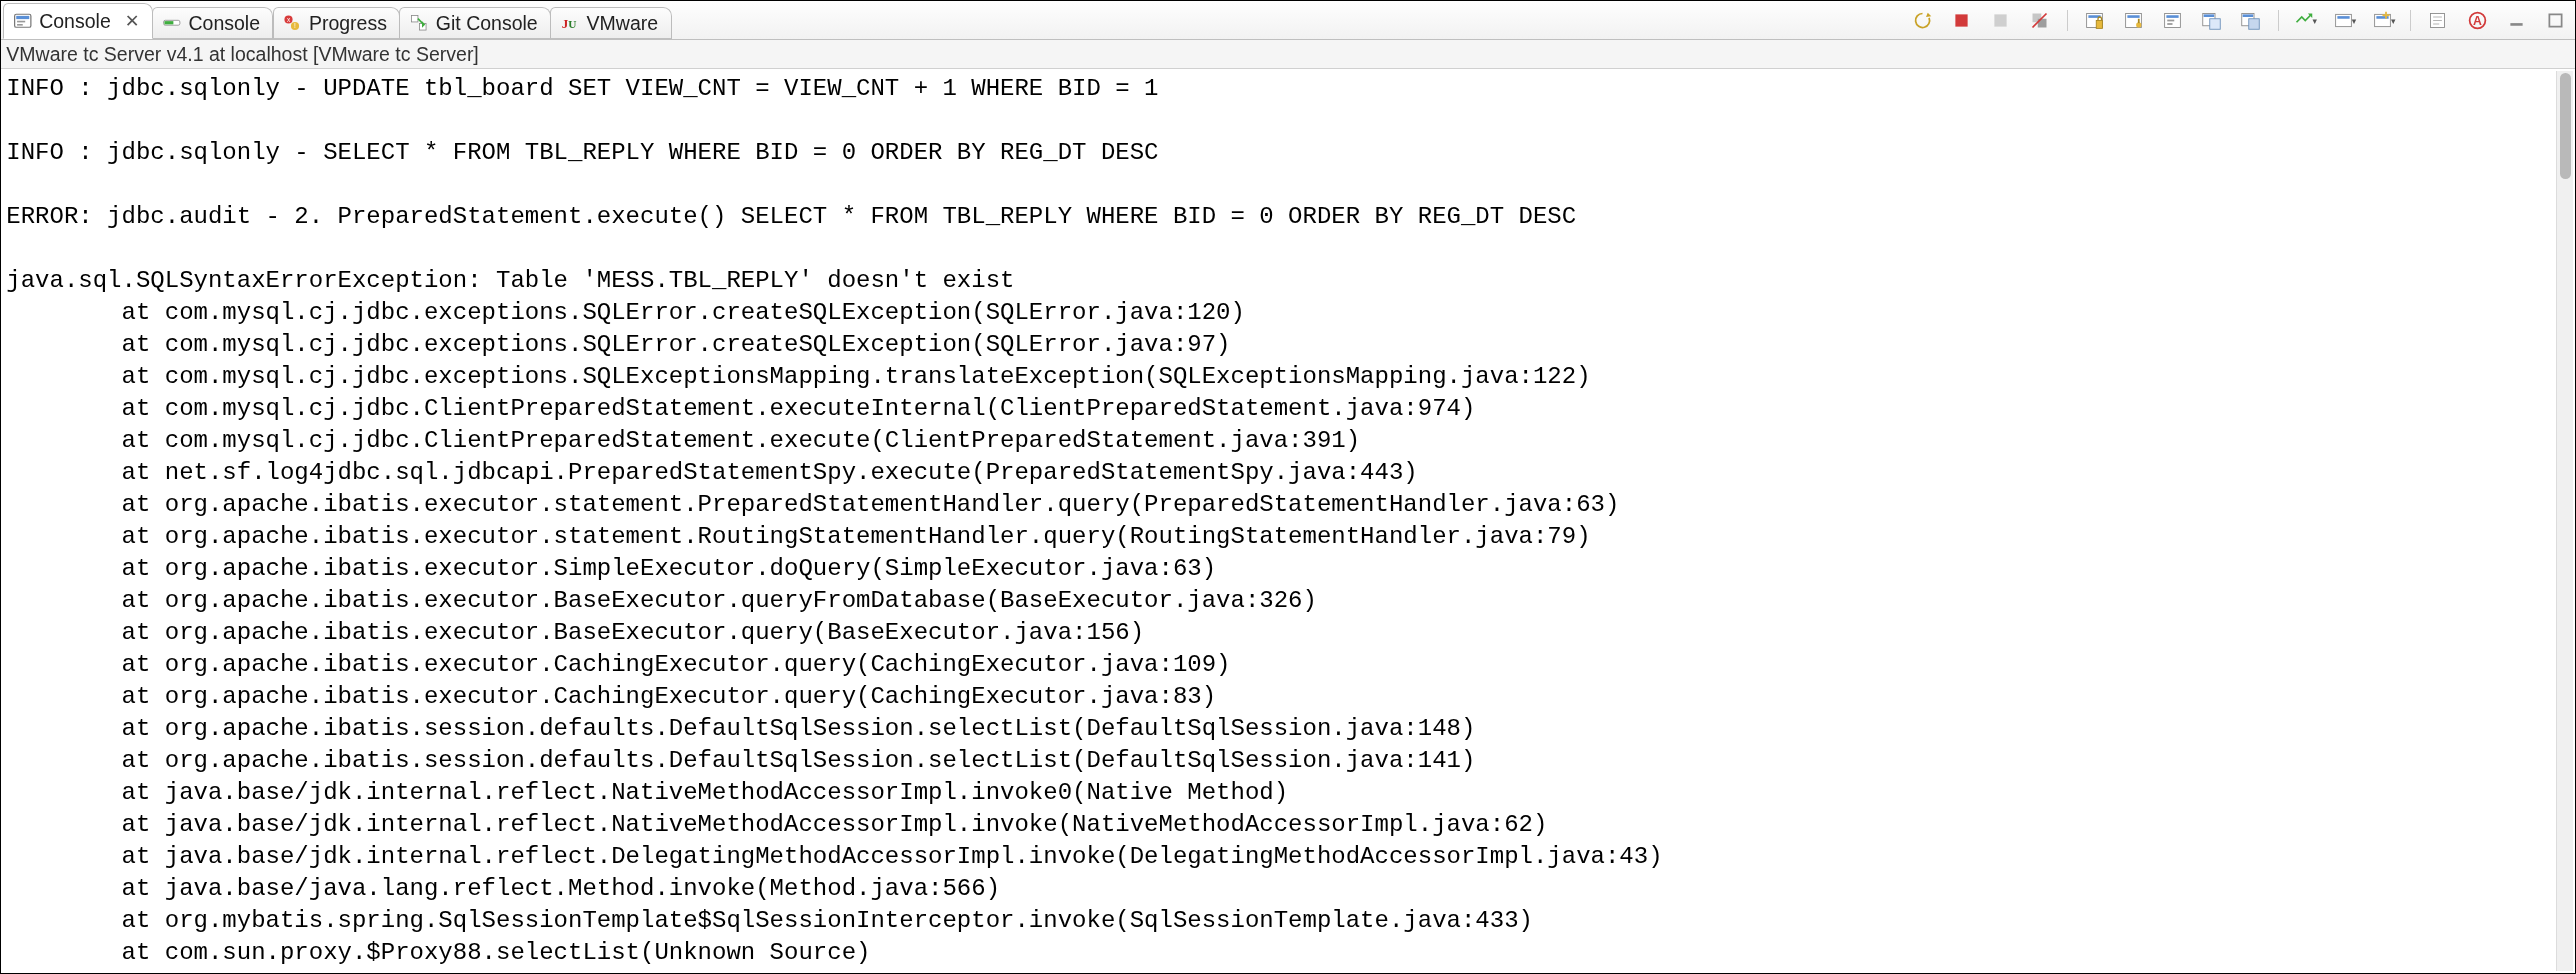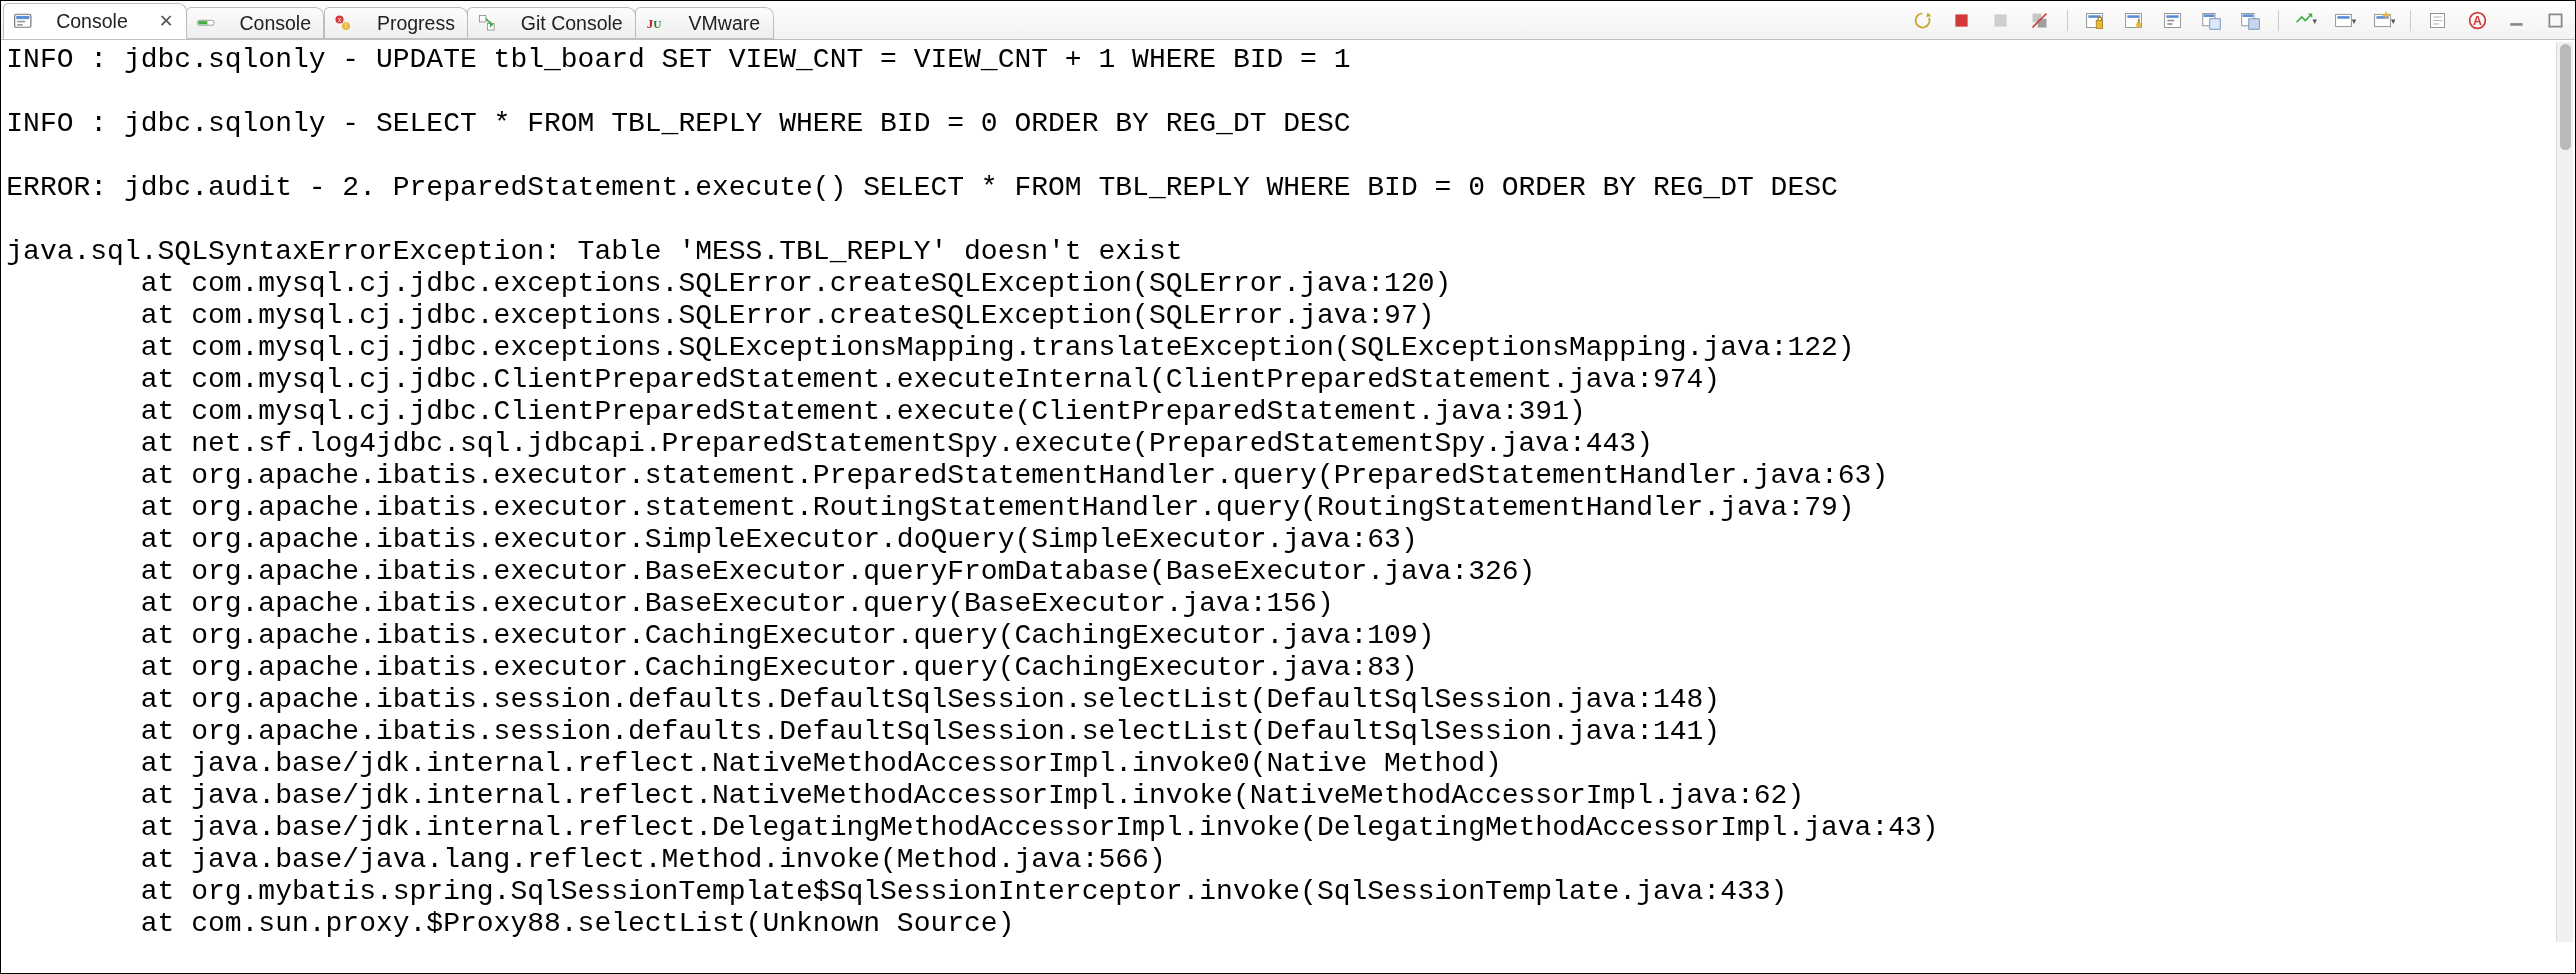--- a/index.html
+++ b/index.html
@@ -36,21 +36,21 @@
     height: 30px;
     padding: 0 12.4px 0 8.9px;
     margin-right: -0.9px;
     background: linear-gradient(#fdfdfd, #eeeeee);
     border: 0.9px solid #bcbcbc;
     border-bottom: 0.9px solid #bfbfbf;
     border-top-left-radius: 5.3px;
     border-top-right-radius: 8.9px;
     font-size: 19.5px;
     color: #222;
-    gap: 24px;
+    gap: 7px;
     cursor: pointer;
     position: relative;
   }
   .tab.active {
     background: #ffffff;
     border-bottom-color: #ffffff;
     height: 34px;
     font-weight: 500;
     z-index: 2;
   }
@@ -105,21 +105,21 @@
     padding-left: 5.3px;
   }
   
   .console-wrap {
     position: relative;
     height: calc(974px - 3.5px - 39px - 28px);
     background: #fff;
   }
   .console {
     font-family: Menlo, Consolas, "Courier New", monospace;
-    font-size: 28px;
+    font-size: 24px;
     line-height: 32px;
     white-space: pre;
     color: #000;
     padding: 3.5px 5.3px;
     overflow: hidden;
     height: 100%;
     box-sizing: border-box;
   }
   .console .link { color: #000000; }
   
@@ -310,20 +310,23 @@
           </svg>
         </div>
       <div class="toolbtn">
           <svg viewBox="0 0 24 24">
             <rect x="5" y="5" width="14" height="14" fill="none" stroke="#888" stroke-width="2"></rect>
           </svg>
         </div>
     </div>
   </div>
 
+  <div class="launchline">
+    <span>VMware tc Server v4.1 at localhost [VMware tc Server]</span>
+  </div>
 
   <div class="console-wrap">
     <div class="console" id="console-area"><div>INFO : jdbc.sqlonly - UPDATE tbl_board SET VIEW_CNT = VIEW_CNT + 1 WHERE BID = 1</div><div>&nbsp;</div><div>INFO : jdbc.sqlonly - SELECT * FROM TBL_REPLY WHERE BID = 0 ORDER BY REG_DT DESC</div><div>&nbsp;</div><div>ERROR: jdbc.audit - 2. PreparedStatement.execute() SELECT * FROM TBL_REPLY WHERE BID = 0 ORDER BY REG_DT DESC</div><div>&nbsp;</div><div class="link">java.sql.SQLSyntaxErrorException: Table 'MESS.TBL_REPLY' doesn't exist</div><div>        at com.mysql.cj.jdbc.exceptions.SQLError.createSQLException(SQLError.java:120)</div><div>        at com.mysql.cj.jdbc.exceptions.SQLError.createSQLException(SQLError.java:97)</div><div>        at com.mysql.cj.jdbc.exceptions.SQLExceptionsMapping.translateException(SQLExceptionsMapping.java:122)</div><div>        at com.mysql.cj.jdbc.ClientPreparedStatement.executeInternal(ClientPreparedStatement.java:974)</div><div>        at com.mysql.cj.jdbc.ClientPreparedStatement.execute(ClientPreparedStatement.java:391)</div><div>        at net.sf.log4jdbc.sql.jdbcapi.PreparedStatementSpy.execute(PreparedStatementSpy.java:443)</div><div>        at org.apache.ibatis.executor.statement.PreparedStatementHandler.query(PreparedStatementHandler.java:63)</div><div>        at org.apache.ibatis.executor.statement.RoutingStatementHandler.query(RoutingStatementHandler.java:79)</div><div>        at org.apache.ibatis.executor.SimpleExecutor.doQuery(SimpleExecutor.java:63)</div><div>        at org.apache.ibatis.executor.BaseExecutor.queryFromDatabase(BaseExecutor.java:326)</div><div>        at org.apache.ibatis.executor.BaseExecutor.query(BaseExecutor.java:156)</div><div>        at org.apache.ibatis.executor.CachingExecutor.query(CachingExecutor.java:109)</div><div>        at org.apache.ibatis.executor.CachingExecutor.query(CachingExecutor.java:83)</div><div>        at org.apache.ibatis.session.defaults.DefaultSqlSession.selectList(DefaultSqlSession.java:148)</div><div>        at org.apache.ibatis.session.defaults.DefaultSqlSession.selectList(DefaultSqlSession.java:141)</div><div>        at java.base/jdk.internal.reflect.NativeMethodAccessorImpl.invoke0(Native Method)</div><div>        at java.base/jdk.internal.reflect.NativeMethodAccessorImpl.invoke(NativeMethodAccessorImpl.java:62)</div><div>        at java.base/jdk.internal.reflect.DelegatingMethodAccessorImpl.invoke(DelegatingMethodAccessorImpl.java:43)</div><div>        at java.base/java.lang.reflect.Method.invoke(Method.java:566)</div><div>        at org.mybatis.spring.SqlSessionTemplate$SqlSessionInterceptor.invoke(SqlSessionTemplate.java:433)</div><div class="link">        at com.sun.proxy.$Proxy88.selectList(Unknown Source)</div></div>
     <div class="vscroll">
       <div class="vscroll-thumb"></div>
     </div>
   </div>
 
 </div>
 

